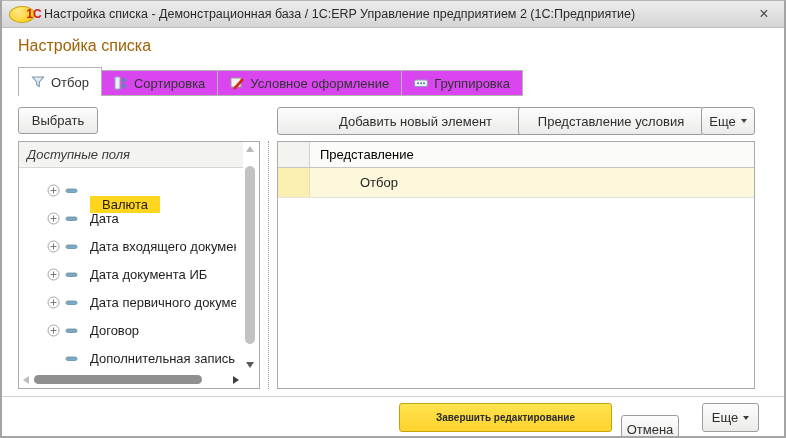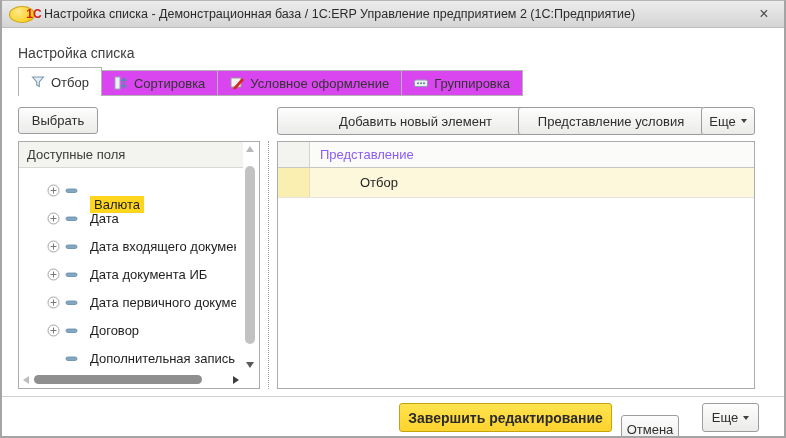--- a/index.html
+++ b/index.html
@@ -13,48 +13,48 @@
               display:flex; align-items:center; }
   .logo { width:17px; height:17px; border-radius:50%; margin-left:7px;
           background:radial-gradient(circle at 35% 30%, #ffe98a, #ffcf1f 70%, #e6b400);
           border:1px solid #c9a50e; color:#d11f1f; font-weight:bold; font-size:12px;
           display:flex; align-items:center; justify-content:center;padding-left:24px; }
   .title-text { margin-left:9px; font-size:12.5px; color:#2b2b2b; white-space:nowrap; }
   .close-btn { position:absolute; right:9px; top:3px; width:22px; height:20px;
                font-size:16px; color:#4a4a4a; display:flex; align-items:center; justify-content:center; cursor:default; }
 
   
-  .page-title { position:absolute; left:16px; top:36px; font-size:14px; color:#404040;margin-top:8px; }
+  .page-title { position:absolute; left:16px; top:36px; font-size:16px; color:#a16207; }
 
   
   .tabs { position:absolute; left:16px; top:66px; display:flex; align-items:flex-end; height:29px; }
   .tab { display:flex; align-items:center; gap:6px; padding:0 12px; height:26px;
          background:#d946ef; border:1px solid #b3b3b3; border-left-width:0; font-size:13px; color:#333; }
   .tab:first-child { border-left-width:1px; }
   .tab.active { background:#ffffff; height:29px; border-bottom:none; border-left-width:1px; position:relative; }
   .tab .ticon { width:14px; height:14px; display:inline-flex; }
 
   
   .btn { background:linear-gradient(#fdfdfd,#ebebe9); border:1px solid #9c9c9e; border-radius:3px;
          font-size:13px; color:#2e2e2e; font-family:"Liberation Sans",sans-serif;
          display:inline-flex; align-items:center; justify-content:center; }
   .select-btn { position:absolute; left:16px; top:106px; width:80px; height:27px; }
 
   .tree-box { position:absolute; left:16px; top:140px; width:242px; height:248px;
               border:1px solid #ababab; background:#fff; overflow:hidden; }
   .tree-header { height:26px; background:#f3f3f0; border-bottom:1px solid #d7d7d4;
                  font-size:13px; color:#3c3c3c; display:flex; align-items:center; padding-left:8px;
-                 margin-right:16px; }
+                 margin-right:16px;font-style:italic; }
   .tree-rows { position:absolute; left:0; top:34px; right:17px; bottom:16px; overflow:hidden; }
   .tree-row { height:28px; display:flex; align-items:center; }
   .expander { width:13px; height:13px; margin-left:28px; display:inline-flex; flex:none; }
   .expander.hidden-exp { visibility:hidden; }
   .field-icon { width:13px; height:13px; margin-left:5px; display:inline-flex; flex:none; }
   .tree-label { margin-left:12px; font-size:13px; color:#1e1e1e; white-space:nowrap; overflow:hidden; max-width:146px; }
-  .tree-label.highlight { background:#ffd51e; padding:1px 4px;margin-top:28px; }
+  .tree-label.highlight { background:#ffd51e; padding:1px 12px;margin-top:28px; }
 
   .vscroll { position:absolute; top:2px; right:2px; bottom:17px; width:13px; }
   .vscroll .arr-up { position:absolute; top:2px; left:2px; width:0; height:0;
                      border-left:4px solid transparent; border-right:4px solid transparent; border-bottom:6px solid #b9b9b9; }
   .vscroll .thumb { position:absolute; top:22px; left:1px; width:10px; height:178px; background:#c2c2c2; border-radius:6px; }
   .vscroll .arr-dn { position:absolute; bottom:3px; left:2px; width:0; height:0;
                      border-left:4px solid transparent; border-right:4px solid transparent; border-top:6px solid #5a5a5a; }
   .hscroll { position:absolute; left:2px; right:18px; bottom:2px; height:12px; }
   .hscroll .arr-l { position:absolute; left:2px; top:2px; width:0; height:0;
                     border-top:4px solid transparent; border-bottom:4px solid transparent; border-right:6px solid #bdbdbd; }
@@ -70,31 +70,31 @@
   .group-btn { position:absolute; left:241px; top:0; width:186px; height:28px; }
   .more-btn-top { position:absolute; right:0; top:0; width:54px; height:28px; gap:5px; }
   .caret { width:0; height:0; border-left:3.5px solid transparent; border-right:3.5px solid transparent;
            border-top:4.5px solid #3f3f3f; display:inline-block; }
 
   .grid-box { position:absolute; left:275px; top:140px; width:478px; height:248px;
               border:1px solid #ababab; background:#fff; }
   .grid-header { display:flex; height:26px; border-bottom:1px solid #c6c6c3; background:#fbfbf9; }
   .grid-header .c1 { width:32px; border-right:1px solid #d2d2cf; background:#f3f3f0; }
   .grid-header .c2 { flex:1; display:flex; align-items:center; padding-left:10px;
-                     font-size:13px; color:#8b5cf6; }
+                     font-size:13px; color:#000000; }
   .grid-row { display:flex; height:30px; border-bottom:1px solid #e3e3df; }
   .grid-row .c1 { width:32px; border-right:1px solid #e8ddae; background:#faeeb0; }
   .grid-row .c2 { flex:1; display:flex; align-items:center; padding-left:50px;
                   font-size:13px; color:#1e1e1e; background:#fdf8dc; }
 
   
   .footer-sep { position:absolute; left:0; right:0; top:395px; border-top:1px solid #cfcfcf; }
   .finish-btn { position:absolute; left:397px; top:402px; width:213px; height:29px;
                 background:linear-gradient(#ffe34e,#fdd32e); border:1px solid #c3a40b; border-radius:3px;
-                font-weight:bold; font-size:14px; color:#2b2b2b; }
+                font-weight:bold; font-size:10px; color:#2b2b2b; }
   .cancel-btn { position:absolute; left:619px; top:414px; width:58px; height:29px; }
   .more-btn-bottom { position:absolute; left:700px; top:402px; width:57px; height:29px; gap:5px; }
 </style>
 </head>
 <body>
 
 <div class="window">
 
   <div class="titlebar">
     <div class="logo">1С</div>

